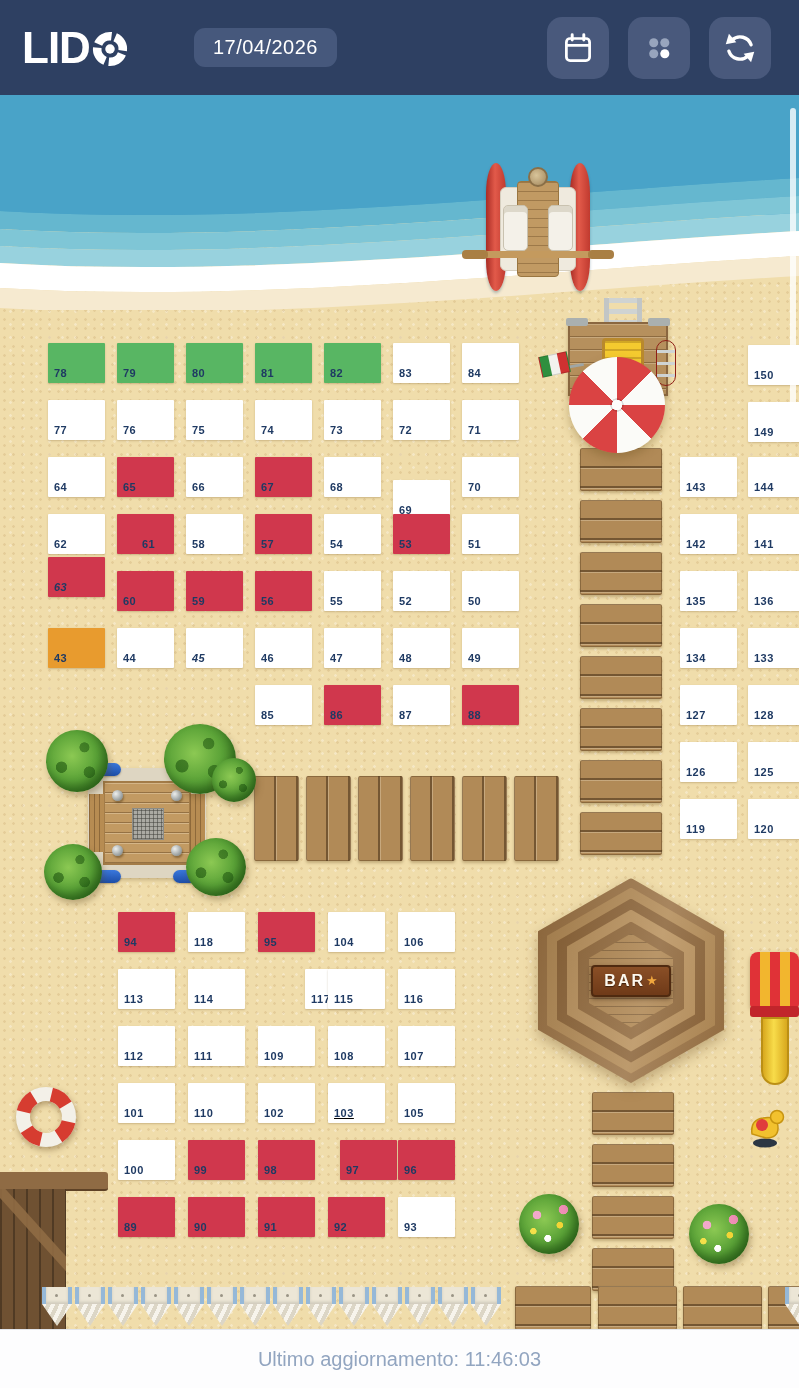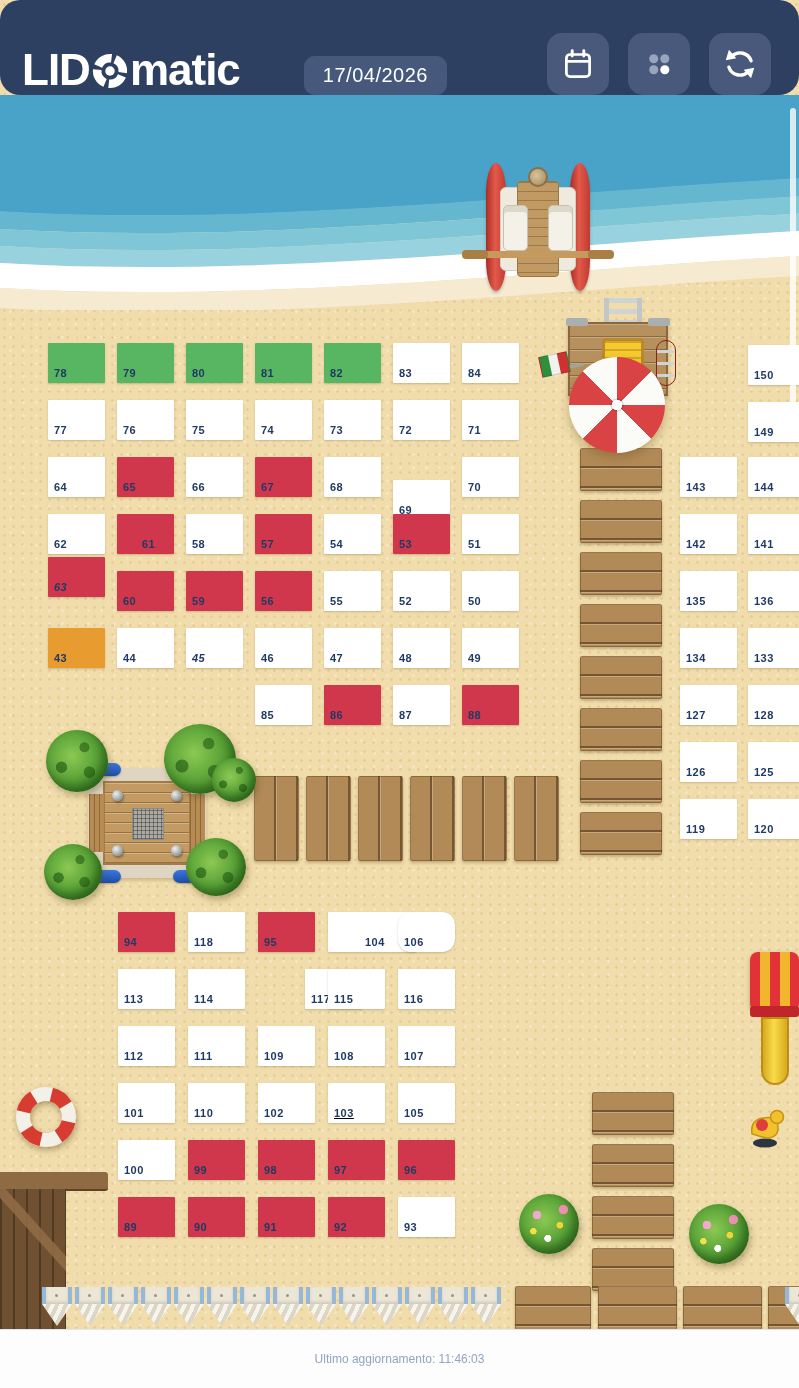--- a/index.html
+++ b/index.html
@@ -5,35 +5,35 @@
   html,body{margin:0;padding:0;background:#666;}
   .app{position:relative;width:799px;height:1388px;margin:0 auto;overflow:hidden;
        font-family:"Liberation Sans",sans-serif;
        background:#f0ddab;
        background-image:
          radial-gradient(rgba(187,148,88,.22) 1px, transparent 1.6px),
          radial-gradient(rgba(255,255,255,.3) 1px, transparent 1.6px);
        background-size:9px 9px,13px 13px;background-position:0 0,4px 6px;}
   
   .topbar{position:absolute;left:0;top:0;width:799px;height:95px;background:#2e4062;z-index:20;
-          display:flex;align-items:flex-end;padding:0 28px 0 22px;box-sizing:border-box;border-radius:20px;}
+          display:flex;align-items:center;padding:0 28px 0 22px;box-sizing:border-box;}
   .logo{display:flex;align-items:center;color:#fff;}
   .logo .lid{font-size:44px;font-weight:800;letter-spacing:-1px;}
   .logo .target{width:38px;height:38px;margin:2px 1px 0 1px;}
   .logo .matic{font-size:44px;font-weight:600;letter-spacing:-1px;}
   .datepill{margin-left:64px;background:#46587c;color:#fff;font-size:20px;border:none;
             padding:8px 19px;border-radius:11px;letter-spacing:.5px;cursor:pointer;}
   .hbtns{margin-left:auto;display:flex;gap:19px;}
   .hbtn{width:62px;height:62px;border-radius:15px;background:#49597c;border:none;cursor:pointer;
         display:flex;align-items:center;justify-content:center;padding:0;}
   .hbtn svg{width:38px;height:38px;}
   
   .footer{position:absolute;left:0;bottom:0;width:799px;height:58px;background:#fdfdfe;z-index:20;
           border-top:1px solid #e3e6ec;display:flex;align-items:center;justify-content:center;}
-  .footer span{color:#92a5c0;font-size:12px;}
+  .footer span{color:#92a5c0;font-size:20px;}
   
   .sea{position:absolute;left:0;top:95px;z-index:1;}
   .scrollthumb{position:absolute;left:790px;top:108px;width:6px;height:330px;border-radius:3px;
                background:rgba(255,255,255,.78);z-index:9;}
   
   .cell{position:absolute;width:57px;height:40px;border-radius:1px;z-index:5;cursor:pointer;
         box-shadow:0 1px 2px rgba(120,90,40,.3);display:flex;align-items:flex-end;}
   .cell span{font-size:11px;font-weight:700;color:#1f3a63;padding:0 0 4px 6px;letter-spacing:.5px;}
   
   .tileH,.tileV{position:absolute;z-index:2;border-radius:2px;background-color:#b18a57;
@@ -145,21 +145,20 @@
   </svg>
   <div class="scrollthumb"></div>
 
   <header class="topbar">
     <div class="logo">
       <span class="lid">LID</span>
       <svg class="target" viewBox="0 0 40 40">
         <circle cx="20" cy="20" r="13.5" fill="none" stroke="#ffffff" stroke-width="9" stroke-dasharray="17.2 4" transform="rotate(22 20 20)"></circle>
         <circle cx="20" cy="20" r="5" fill="#ffffff"></circle>
       </svg>
-      <span class="matic">matic</span>
     </div>
     <button class="datepill">17/04/2026</button>
     <div class="hbtns">
       <button class="hbtn">
         <svg viewBox="0 0 36 36" fill="none" stroke="#ffffff">
           <rect x="7" y="9" width="22" height="21" rx="3.5" stroke-width="2.6"></rect>
           <path d="M7 15.5 H29" stroke-width="2.6"></path>
           <path d="M12.5 5.5 v5 M23.5 5.5 v5" stroke-width="2.8" stroke-linecap="round"></path>
         </svg>
       </button>
@@ -246,20 +245,33 @@
     <div class="pont" style="left:0"></div>
     <div class="pont" style="right:0"></div>
     <div class="cdeck"></div>
     <div class="cboard"></div>
     <div class="cseat" style="left:17px"></div>
     <div class="cseat" style="right:17px"></div>
     <div class="crope"></div>
     <div class="cpaddle"></div>
   </div>
 
+  <div class="hexwrap">
+    <div class="hex" style="width:186px;height:205px;background:#9a7244"></div>
+    <div class="hex" style="width:168px;height:186px;background:#b28a55"></div>
+    <div class="hex" style="width:148px;height:164px;background:#8a6236"></div>
+    <div class="hex" style="width:128px;height:142px;background:#b8905b"></div>
+    <div class="hex" style="width:106px;height:118px;background:#8f673a"></div>
+    <div class="hex" style="width:84px;height:94px;background:#ae8550;background-image:repeating-linear-gradient(180deg, rgba(70,45,18,.4) 0 1px, transparent 1px 8px)"></div>
+    <div class="hex" style="width:186px;height:205px;background:linear-gradient(105deg, rgba(60,35,10,.18), rgba(255,255,255,.14) 58%, rgba(60,35,10,.1))"></div>
+    <div class="barsign">
+      <b>BAR</b>
+        <i>★</i>
+    </div>
+  </div>
 
   <div class="slide-canopy"></div>
   <div class="slide-lip"></div>
   <div class="slide-chute"></div>
   <svg style="position:absolute;left:742px;top:1102px;z-index:3" width="44" height="46" viewBox="0 0 44 46">
     <ellipse cx="23" cy="41" rx="12" ry="4.5" fill="#2c3642"></ellipse>
     <path d="M10 32 Q8 18 21 16 Q36 13 36 26 Q36 36 24 36 Z" fill="#f2c12e" stroke="#c79410" stroke-width="1.5"></path>
     <circle cx="35" cy="15" r="6.5" fill="#f2c12e" stroke="#c79410" stroke-width="1.5"></circle>
     <circle cx="20" cy="23" r="6" fill="#e03c3c"></circle>
   </svg>
@@ -523,24 +535,24 @@
       </div>
       <div class="cell" style="left: 118px; top: 912px; background: rgb(208, 55, 77);">
         <span>94</span>
       </div>
       <div class="cell" style="left: 188px; top: 912px; background: rgb(255, 255, 255);">
         <span>118</span>
       </div>
       <div class="cell" style="left: 258px; top: 912px; background: rgb(208, 55, 77);">
         <span>95</span>
       </div>
-      <div class="cell" style="left: 328px; top: 912px; background: rgb(255, 255, 255); padding-left: 31px;">
+      <div class="cell" style="left: 328px; top: 912px; background: rgb(255, 255, 255);">
         <span>104</span>
       </div>
-      <div class="cell" style="left: 398px; top: 912px; background: rgb(255, 255, 255); border-radius: 13px;">
+      <div class="cell" style="left: 398px; top: 912px; background: rgb(255, 255, 255);">
         <span>106</span>
       </div>
       <div class="cell" style="left: 118px; top: 969px; background: rgb(255, 255, 255);">
         <span>113</span>
       </div>
       <div class="cell" style="left: 188px; top: 969px; background: rgb(255, 255, 255);">
         <span>114</span>
       </div>
       <div class="cell" style="left: 258px; top: 969px; background: rgb(255, 255, 255); margin-left: 47px;">
         <span>117</span>
@@ -583,21 +595,21 @@
       </div>
       <div class="cell" style="left: 118px; top: 1140px; background: rgb(255, 255, 255);">
         <span>100</span>
       </div>
       <div class="cell" style="left: 188px; top: 1140px; background: rgb(208, 55, 77);">
         <span>99</span>
       </div>
       <div class="cell" style="left: 258px; top: 1140px; background: rgb(208, 55, 77);">
         <span>98</span>
       </div>
-      <div class="cell" style="left: 328px; top: 1140px; background: rgb(208, 55, 77);">
+      <div class="cell" style="left: 340px; top: 1140px; background: rgb(208, 55, 77);">
         <span>97</span>
       </div>
       <div class="cell" style="left: 398px; top: 1140px; background: rgb(208, 55, 77);">
         <span>96</span>
       </div>
       <div class="cell" style="left: 118px; top: 1197px; background: rgb(208, 55, 77);">
         <span>89</span>
       </div>
       <div class="cell" style="left: 188px; top: 1197px; background: rgb(208, 55, 77);">
         <span>90</span>

